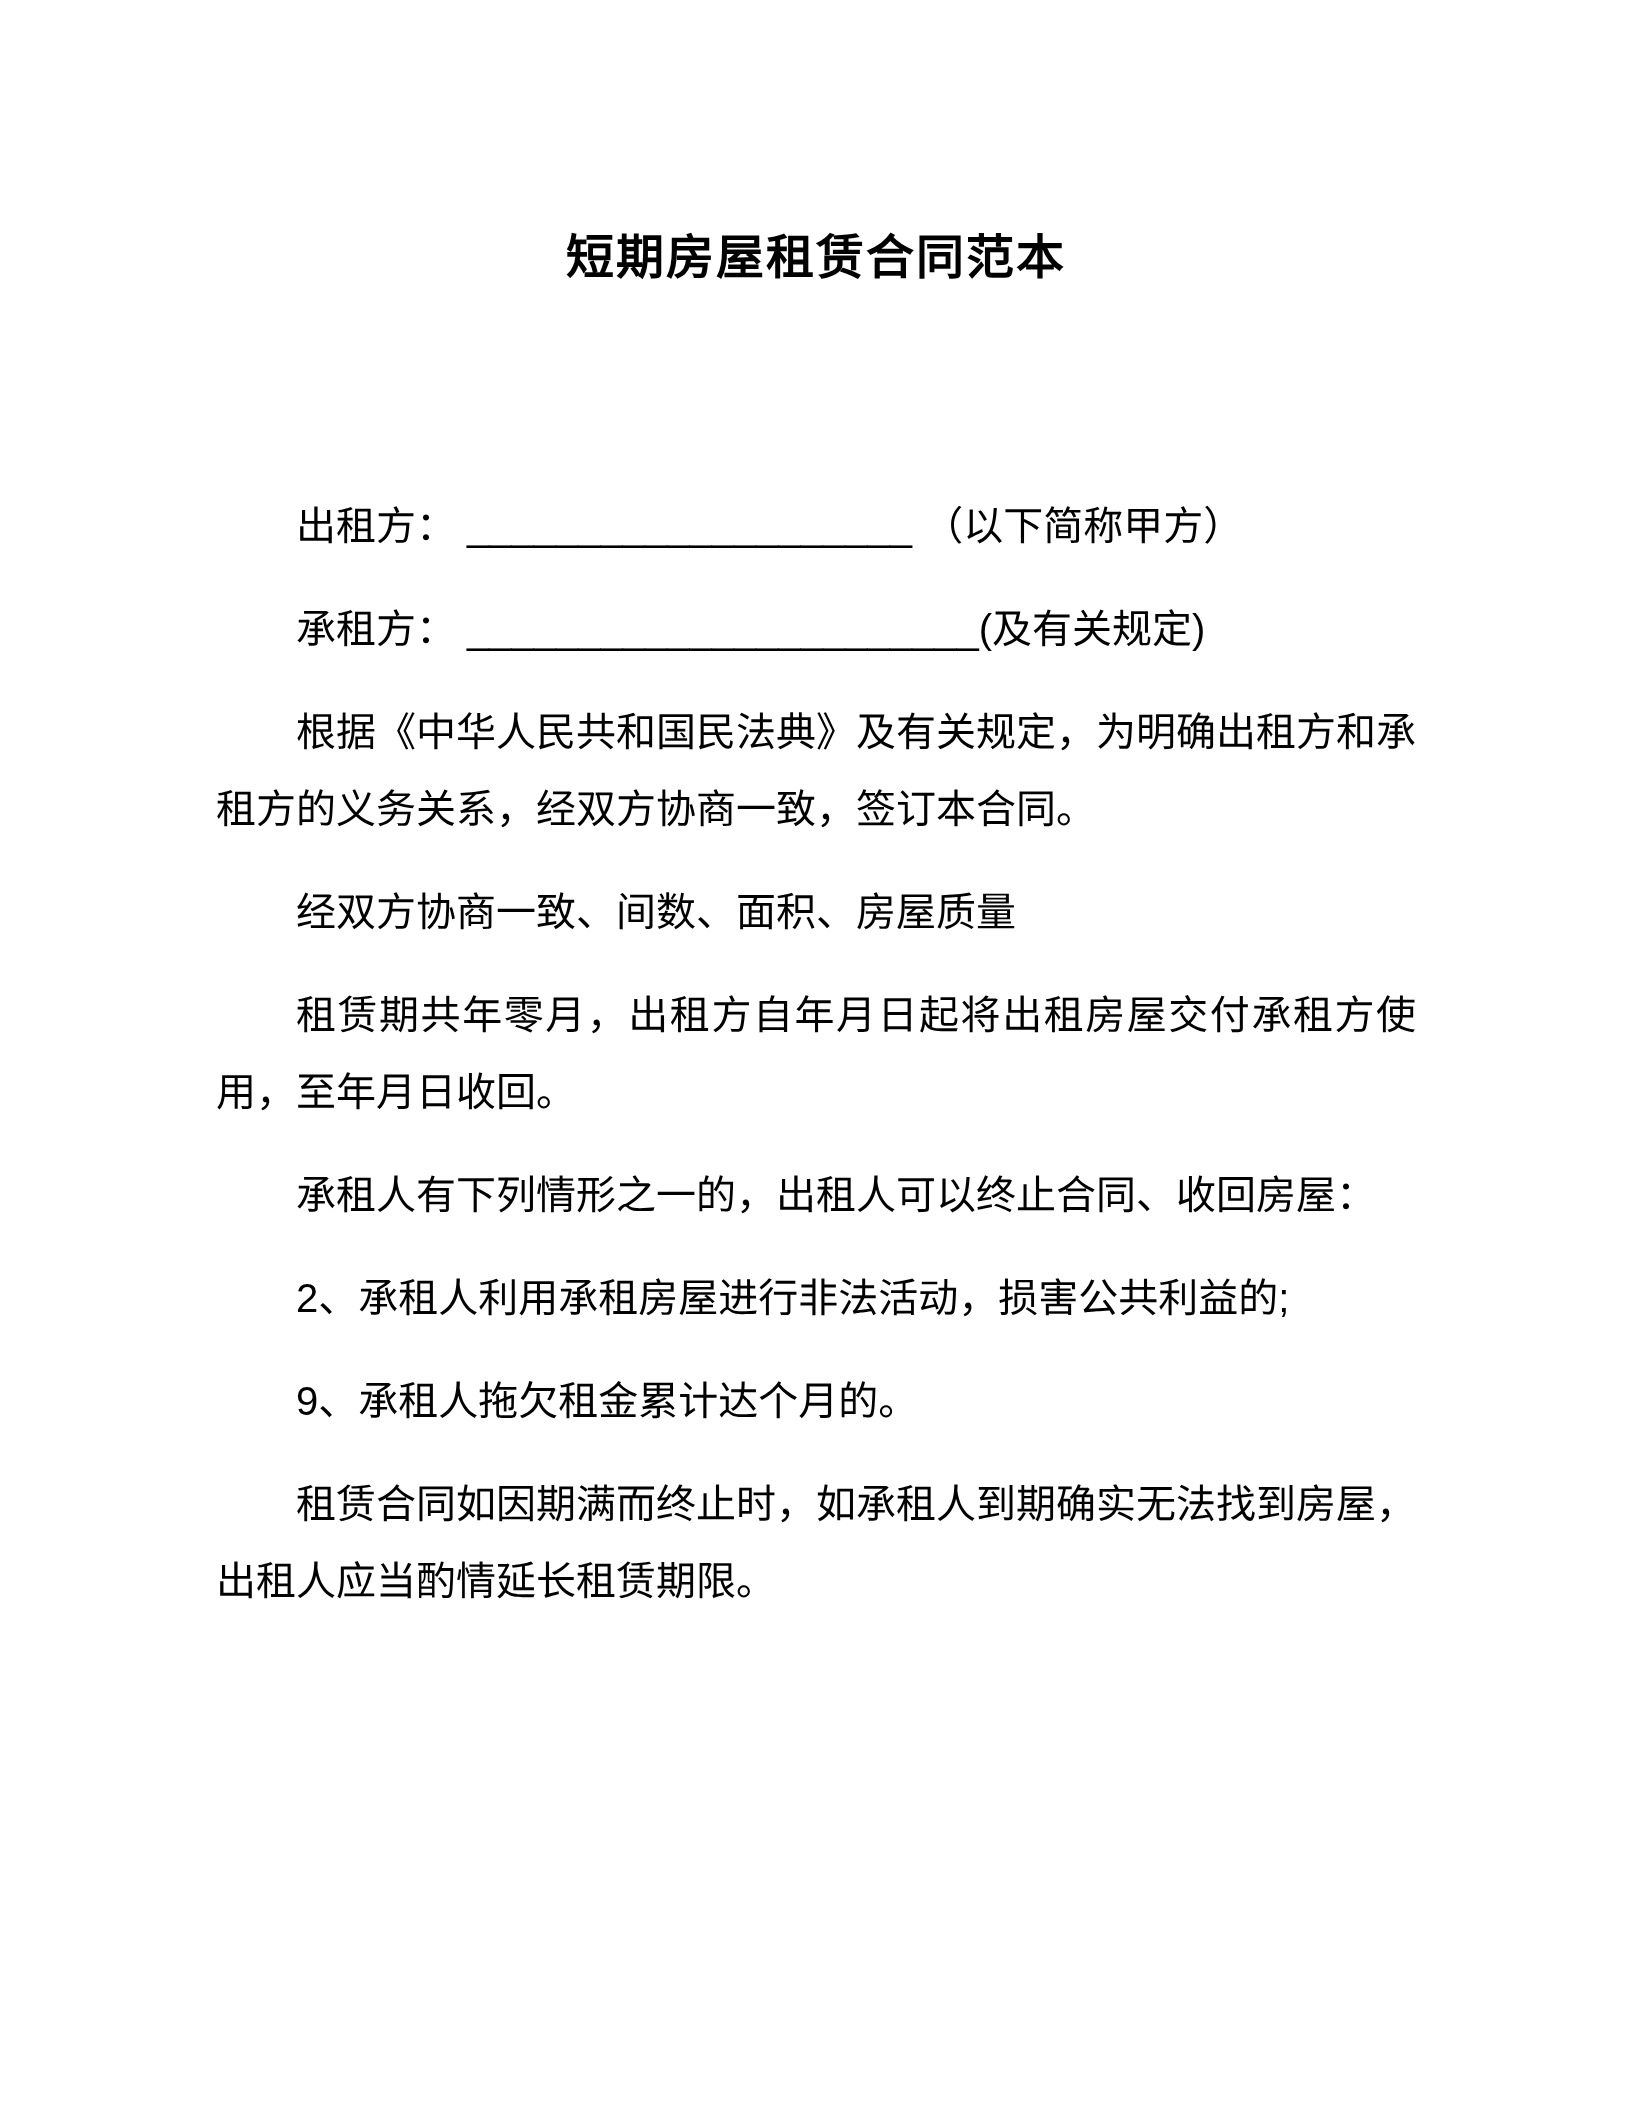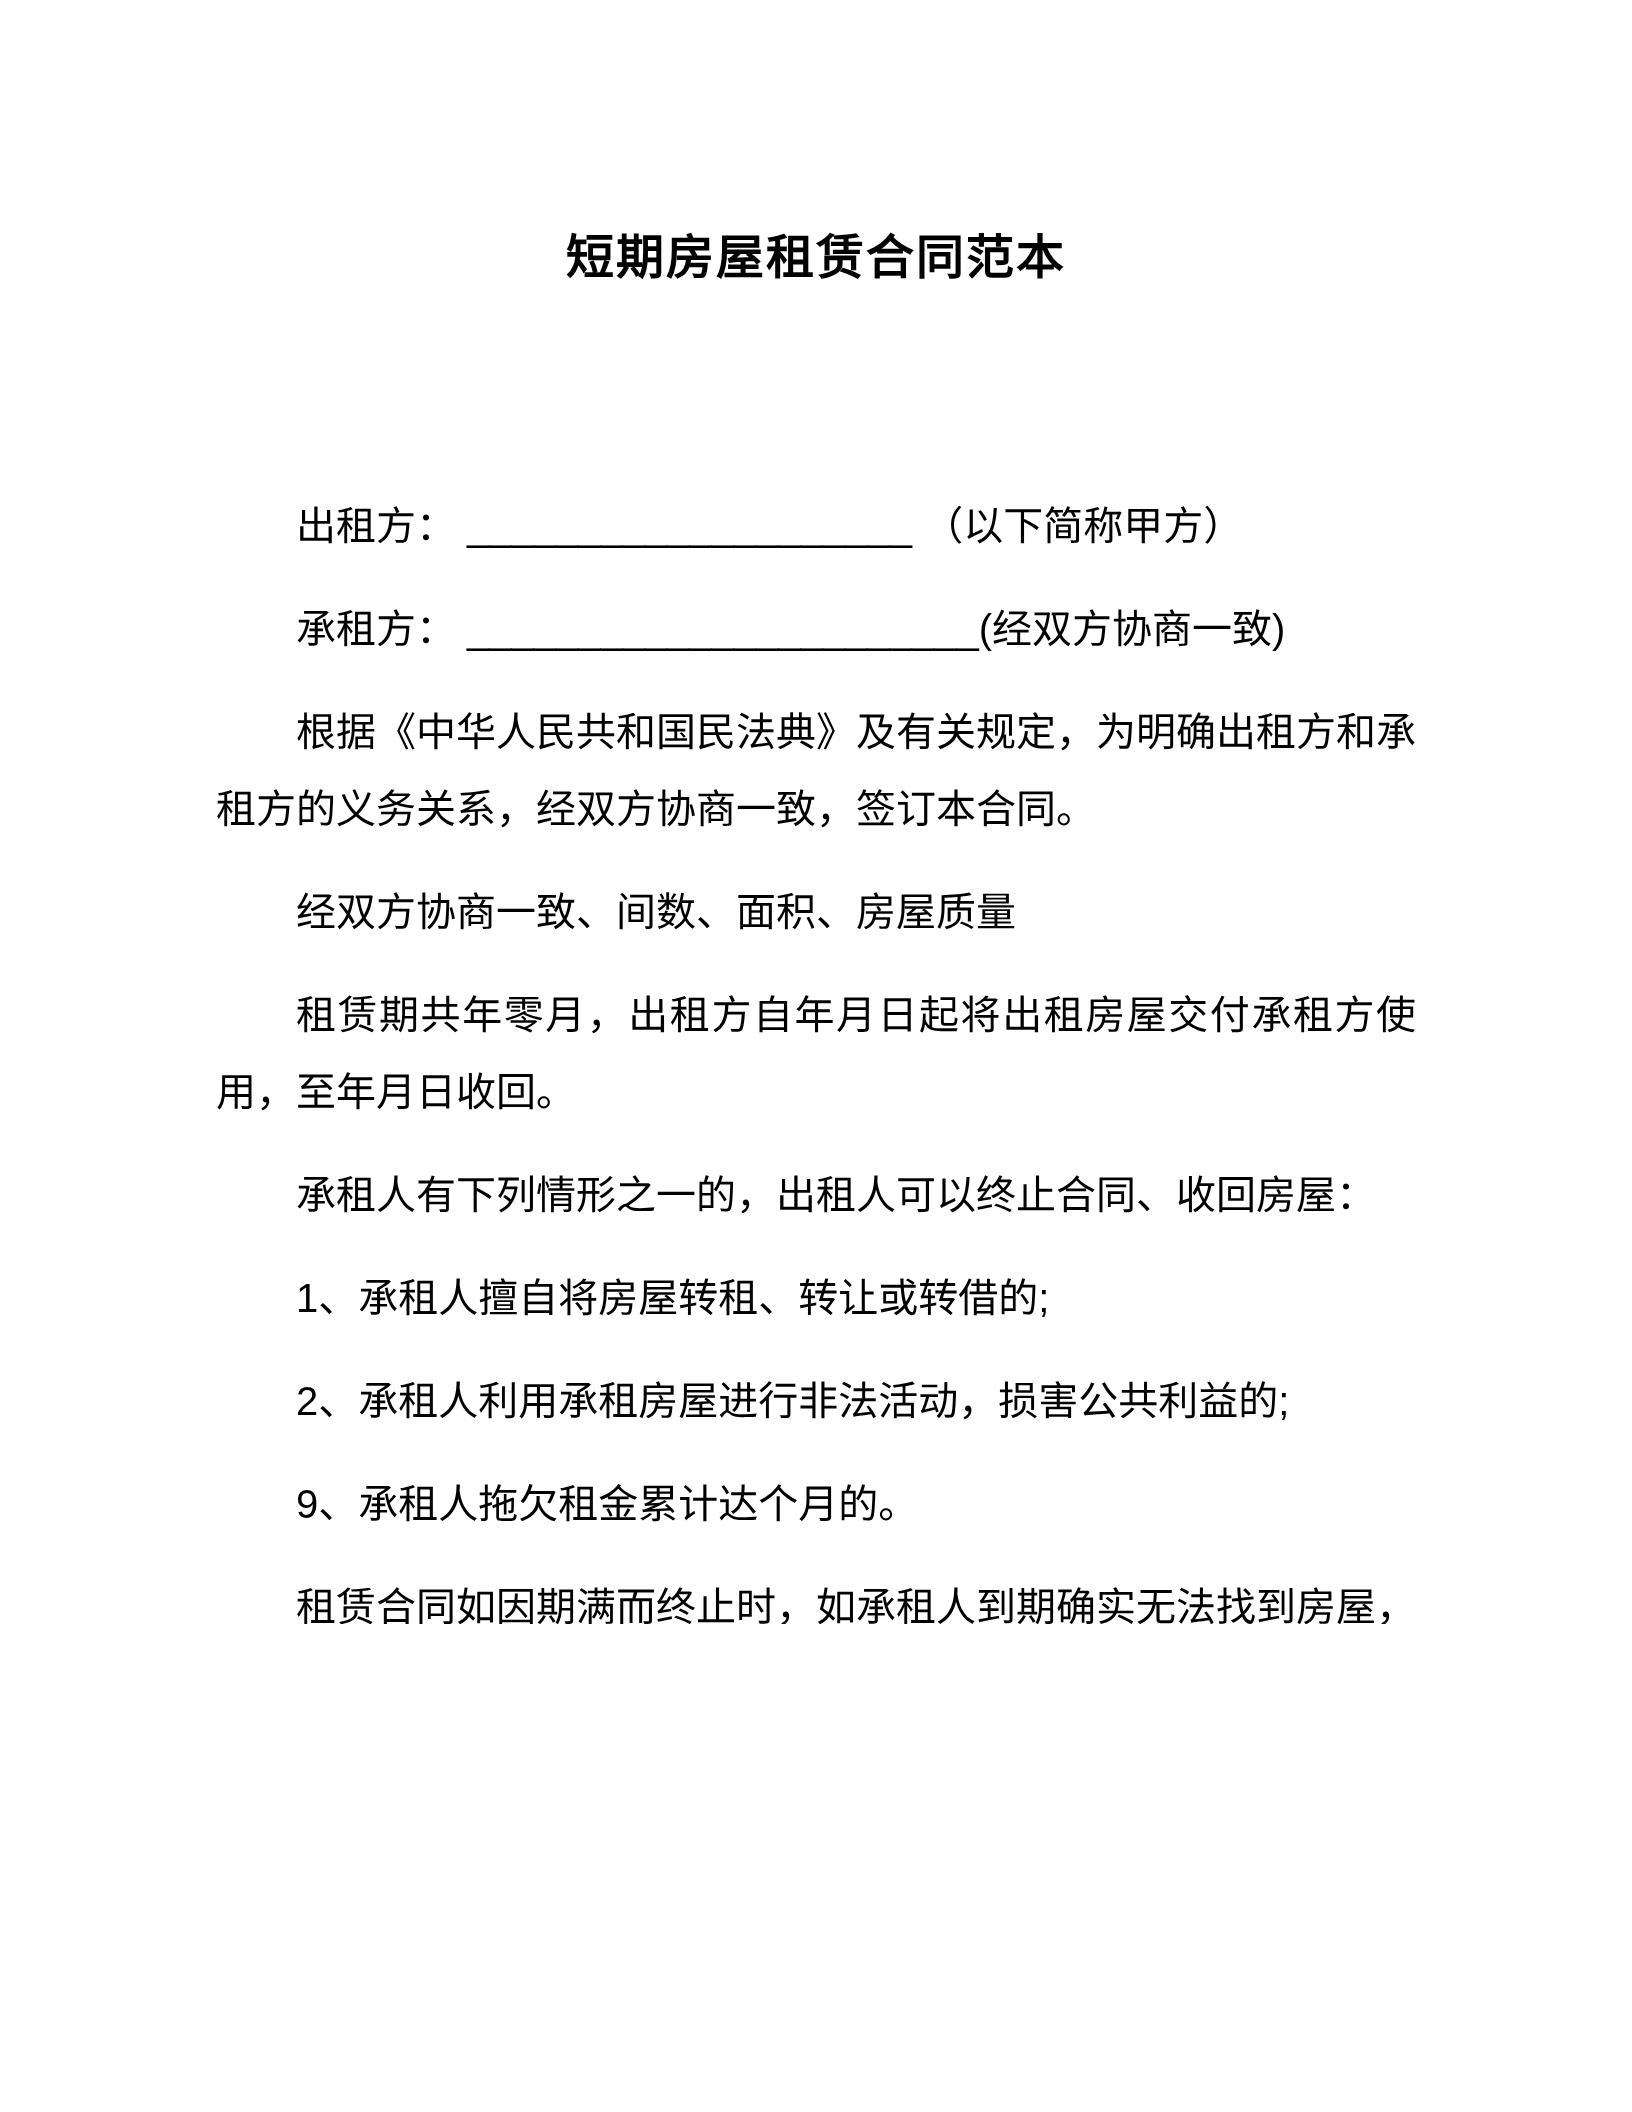--- a/index.html
+++ b/index.html
@@ -46,32 +46,31 @@
 <body>
 
 <div class="page">
 
   <h1 class="doc-title">短期房屋租赁合同范本</h1>
 
   <div class="doc-body">
 
     <p class="para">出租方： ____________________ （以下简称甲方）</p>
 
-    <p class="para">承租方： _______________________(经双方协商一致)</p>
+    <p class="para">承租方： _______________________(及有关规定)</p>
 
     <p class="para">根据《中华人民共和国民法典》及有关规定，为明确出租方和承租方的义务关系，经双方协商一致，签订本合同。</p>
 
     <p class="para">经双方协商一致、间数、面积、房屋质量</p>
 
 
     <p class="para">租赁期共年零月，出租方自年月日起将出租房屋交付承租方使用，至年月日收回。</p>
 
     <p class="para">承租人有下列情形之一的，出租人可以终止合同、收回房屋：</p>
 
-    <p class="para">1、承租人擅自将房屋转租、转让或转借的;</p>
 
     <p class="para">2、承租人利用承租房屋进行非法活动，损害公共利益的;</p>
 
     <p class="para">9、承租人拖欠租金累计达个月的。</p>
 
     <p class="para">租赁合同如因期满而终止时，如承租人到期确实无法找到房屋，出租人应当酌情延长租赁期限。</p>
 
   </div>
 
 </div>

